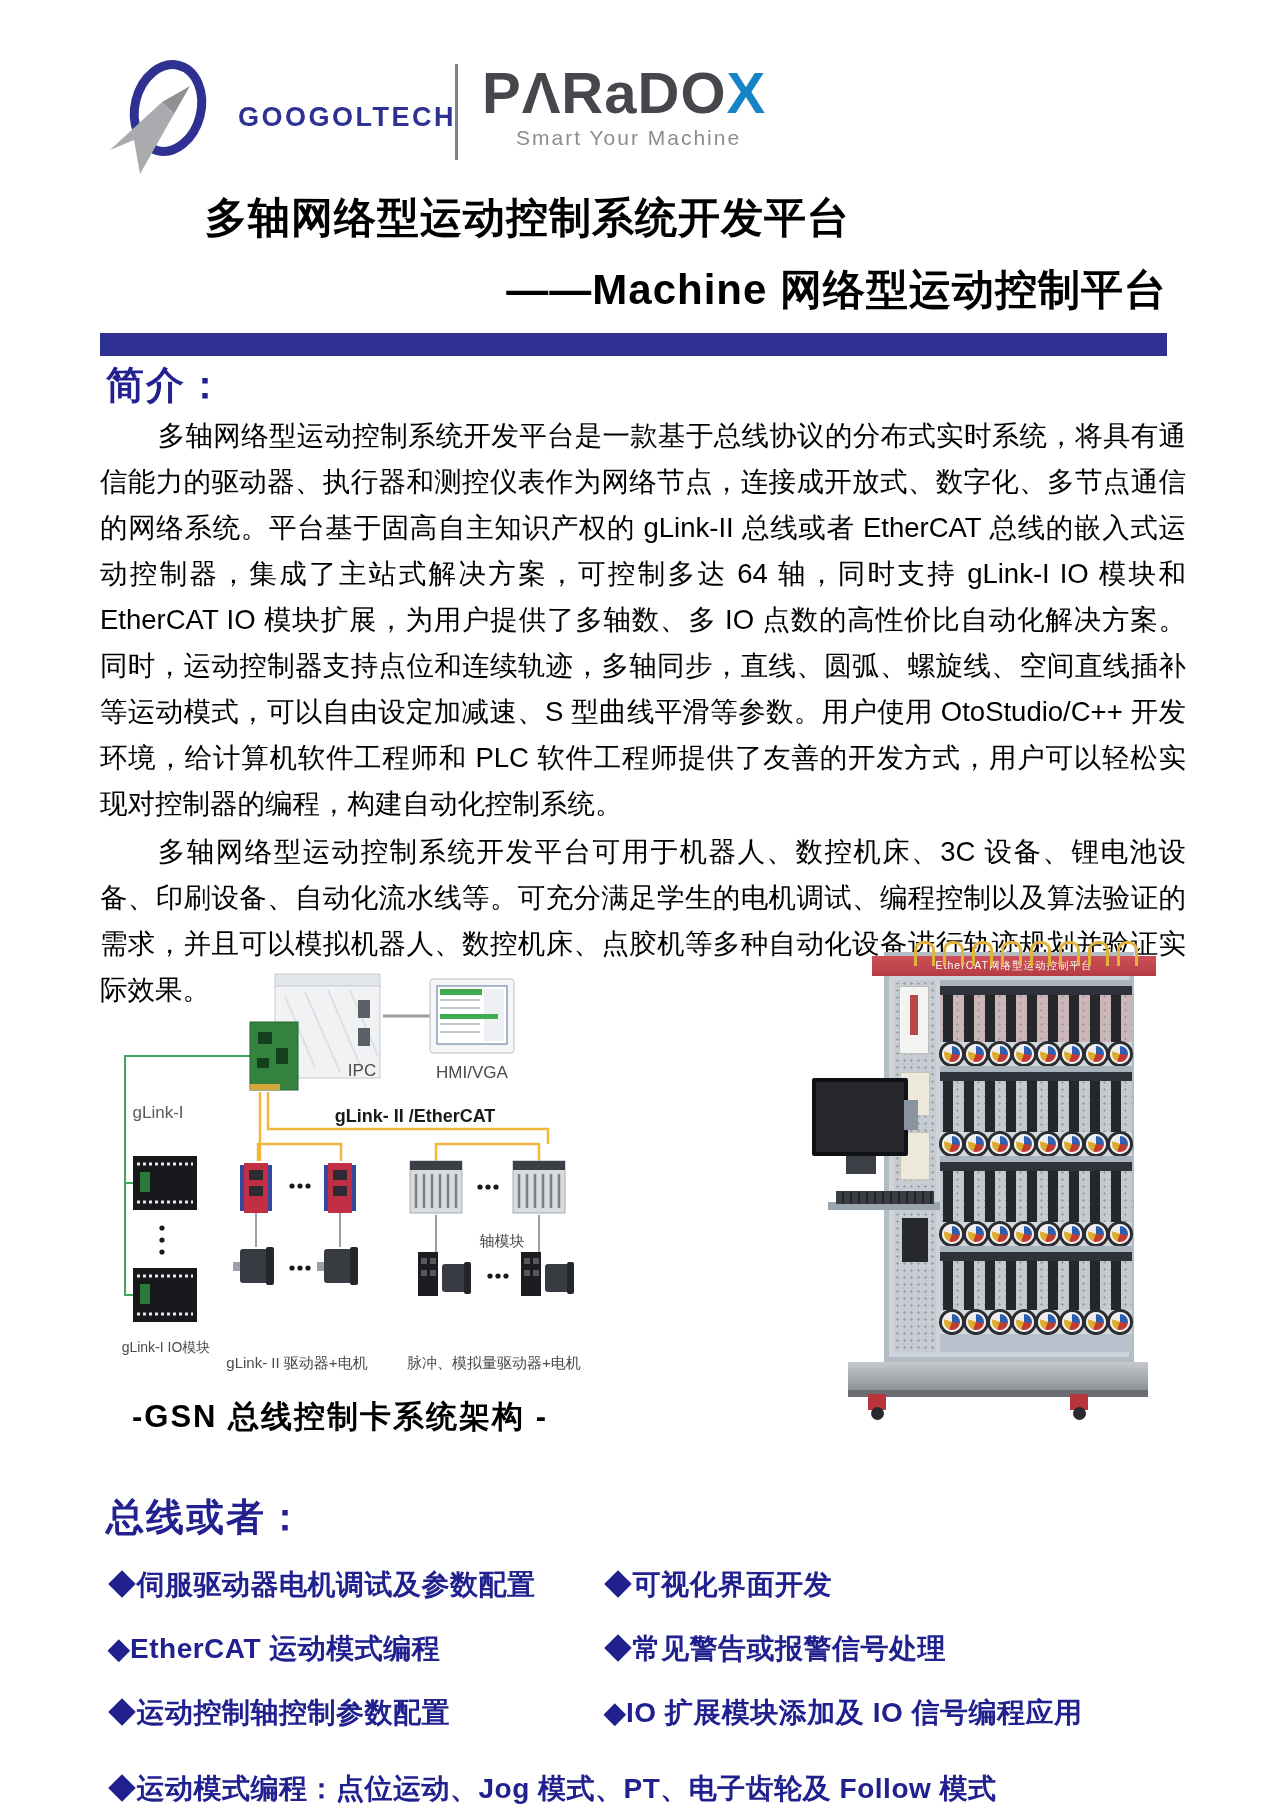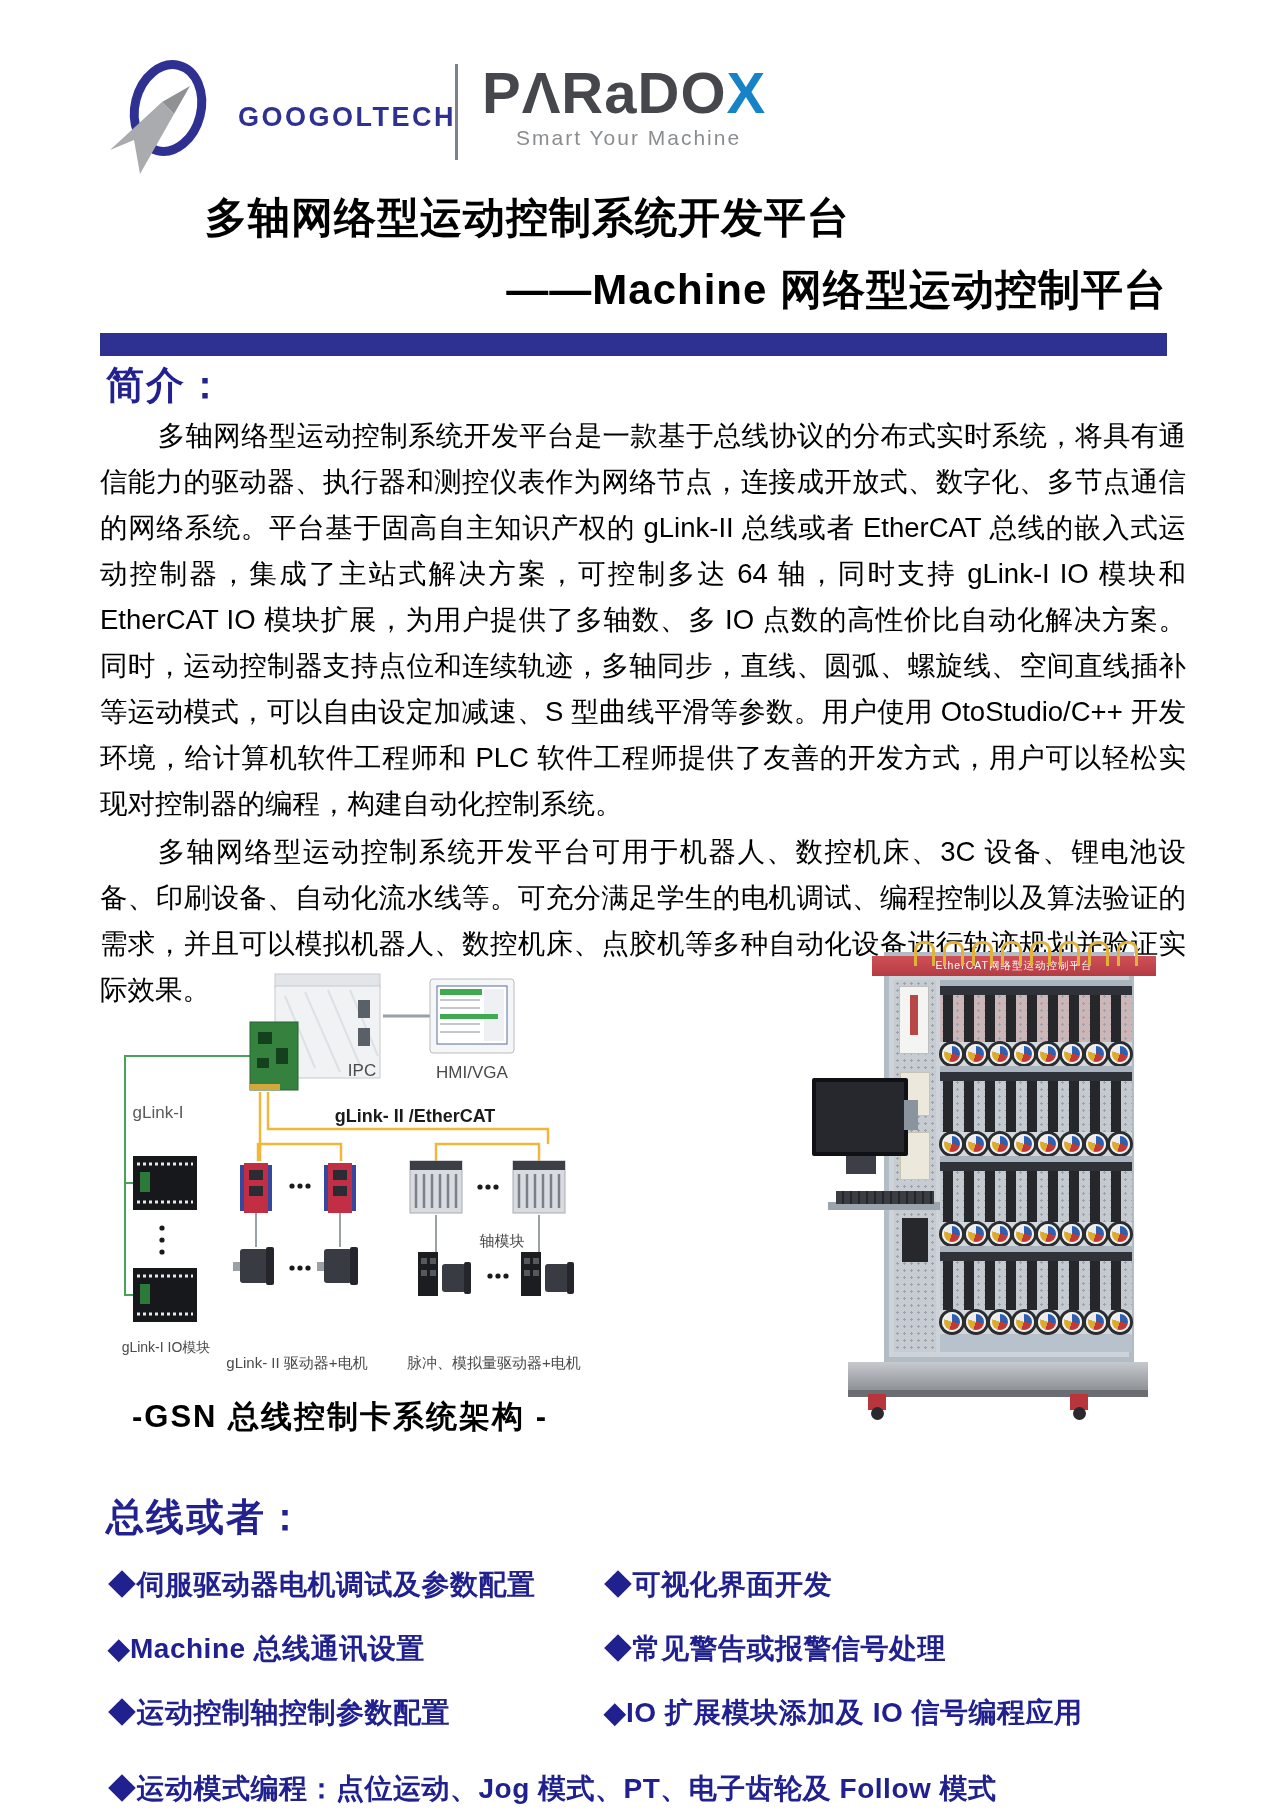--- a/index.html
+++ b/index.html
@@ -338,19 +338,19 @@
     <div class="keyboard"></div>
     <div class="base"></div>
     <div class="base-edge"></div>
     <div class="caster caster-l"></div>
     <div class="caster caster-r"></div>
   </div>
 
   <div class="exp-heading">总线或者：</div>
   <div class="exp-item exp-r1 exp-left">◆伺服驱动器电机调试及参数配置</div>
   <div class="exp-item exp-r1 exp-right">◆可视化界面开发</div>
-  <div class="exp-item exp-r2 exp-left">◆Machine 总线通讯设置</div>
+  <div class="exp-item exp-r2 exp-left">◆EtherCAT 运动模式编程</div>
   <div class="exp-item exp-r2 exp-right">◆常见警告或报警信号处理</div>
   <div class="exp-item exp-r3 exp-left">◆运动控制轴控制参数配置</div>
   <div class="exp-item exp-r3 exp-right">◆IO 扩展模块添加及 IO 信号编程应用</div>
   <div class="exp-item exp-r4 exp-left">◆运动模式编程：点位运动、Jog 模式、PT、电子齿轮及 Follow 模式</div>
 
 </div>
 
 </body></html>

